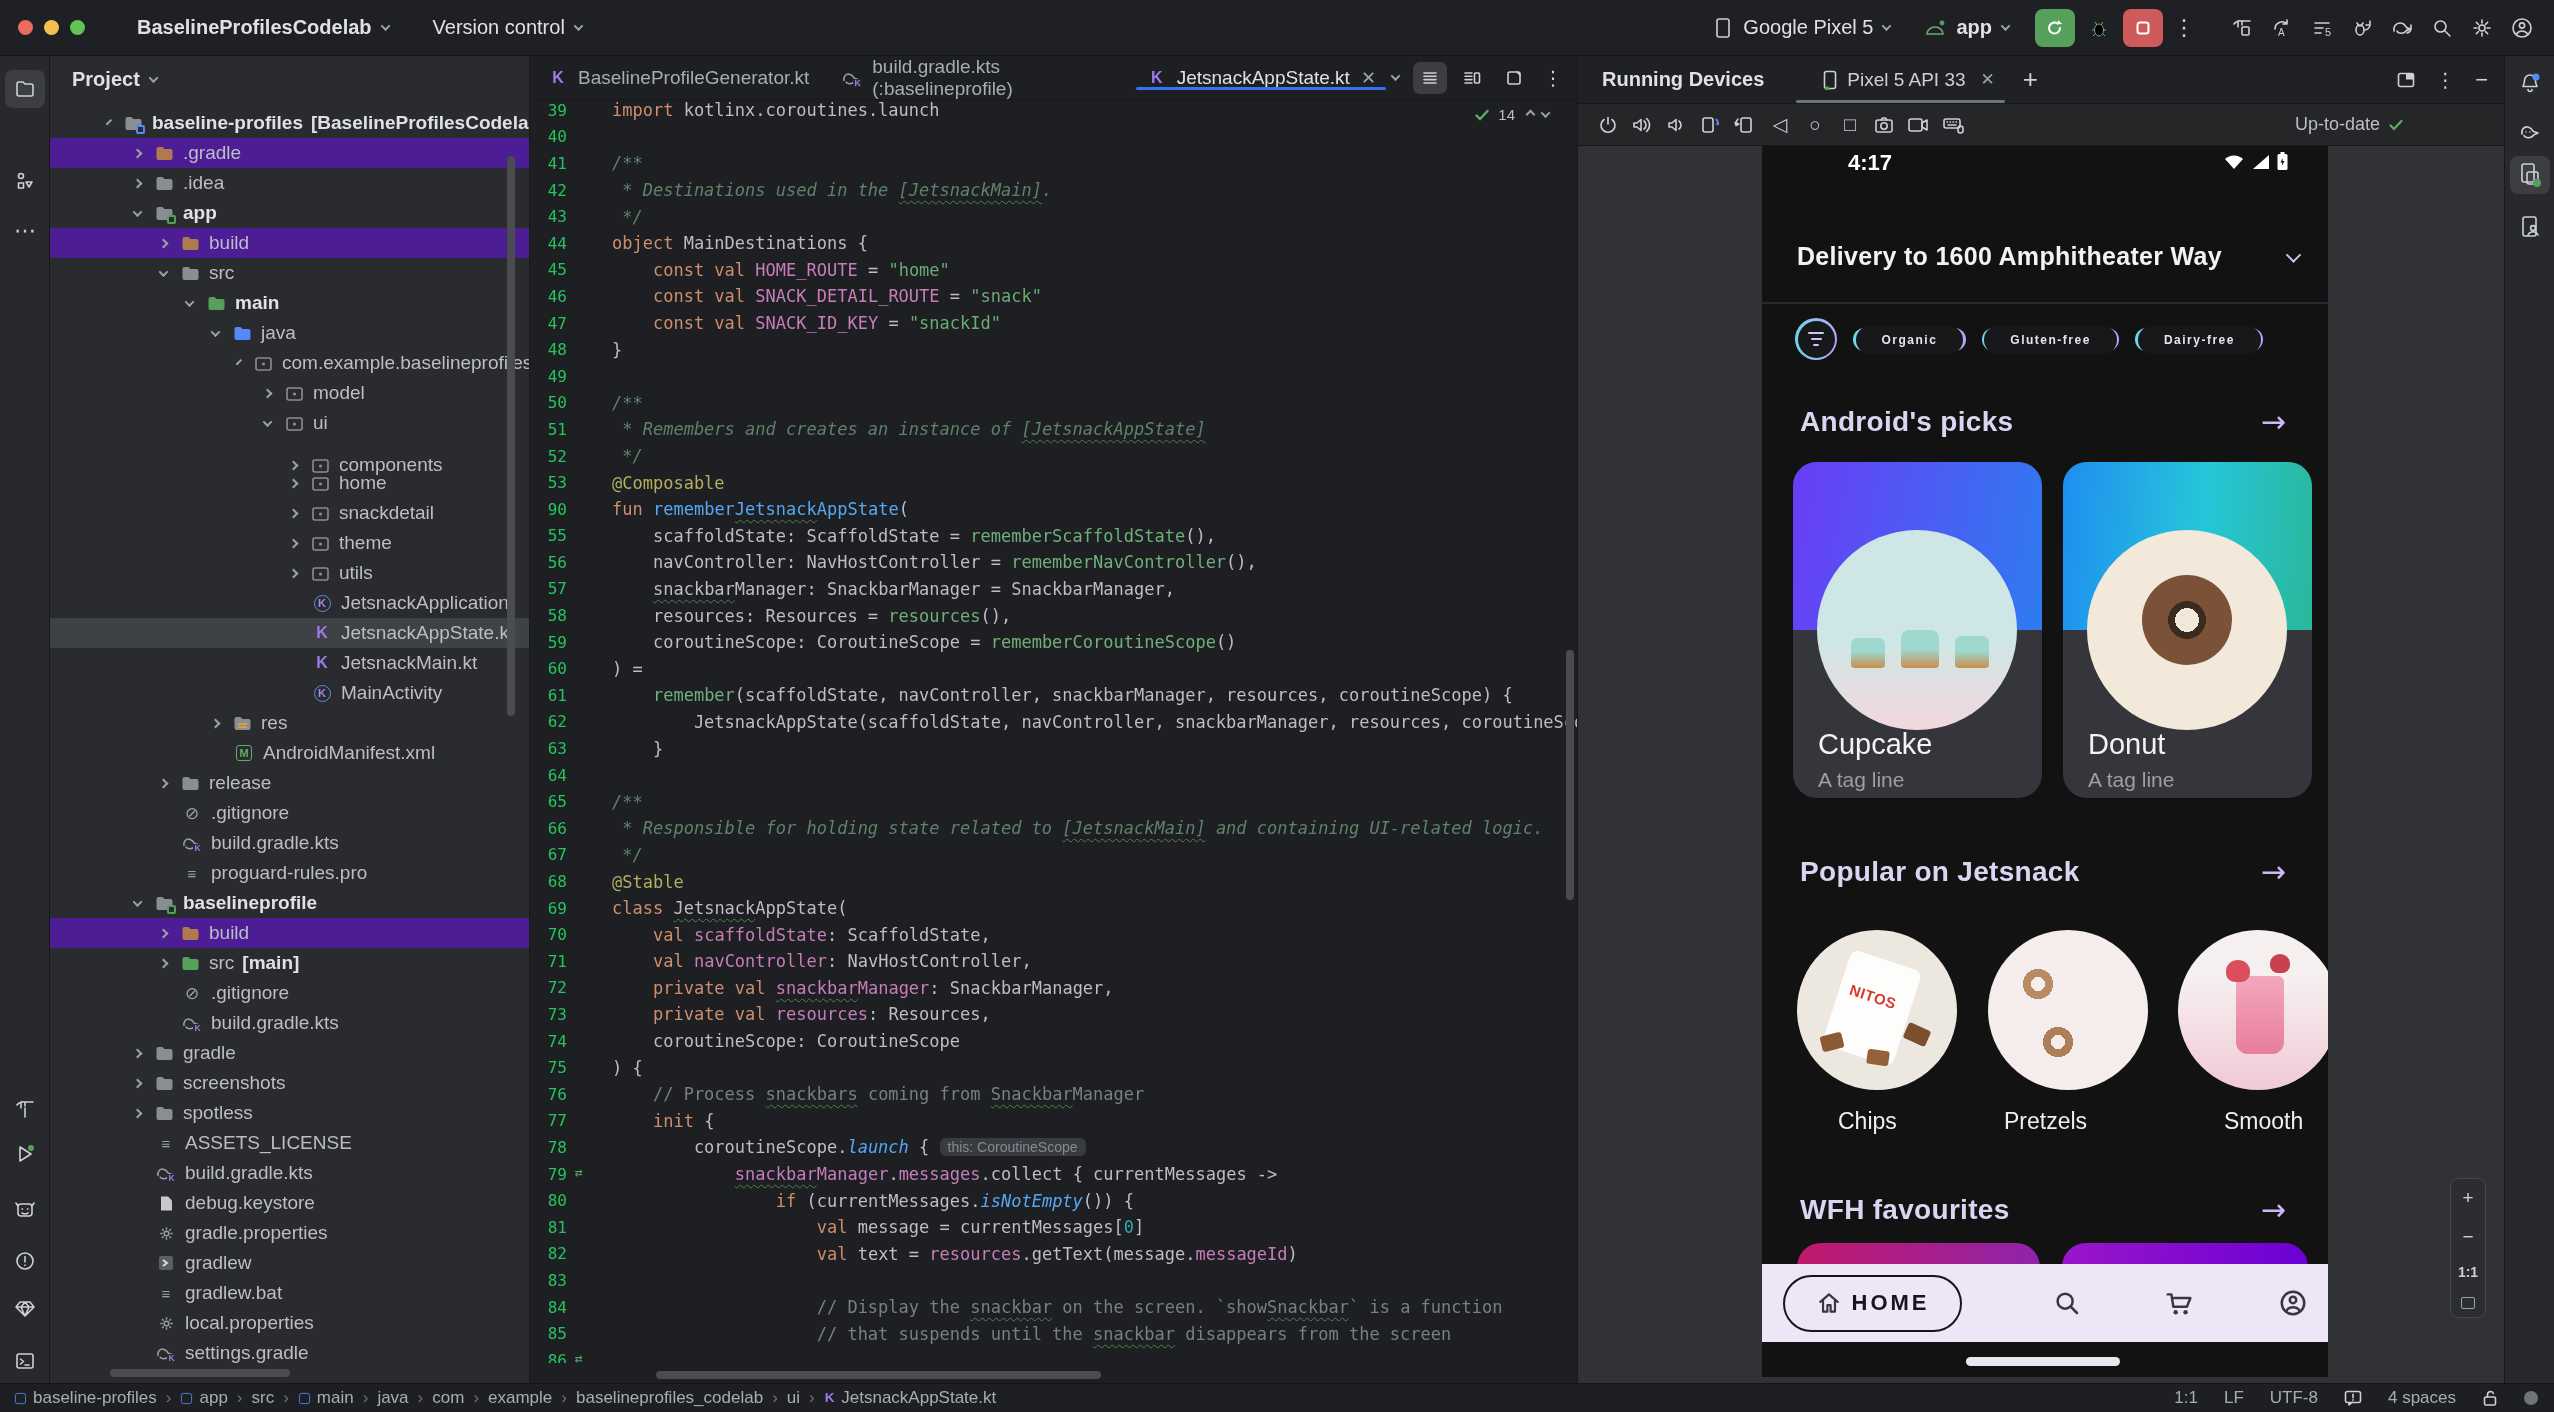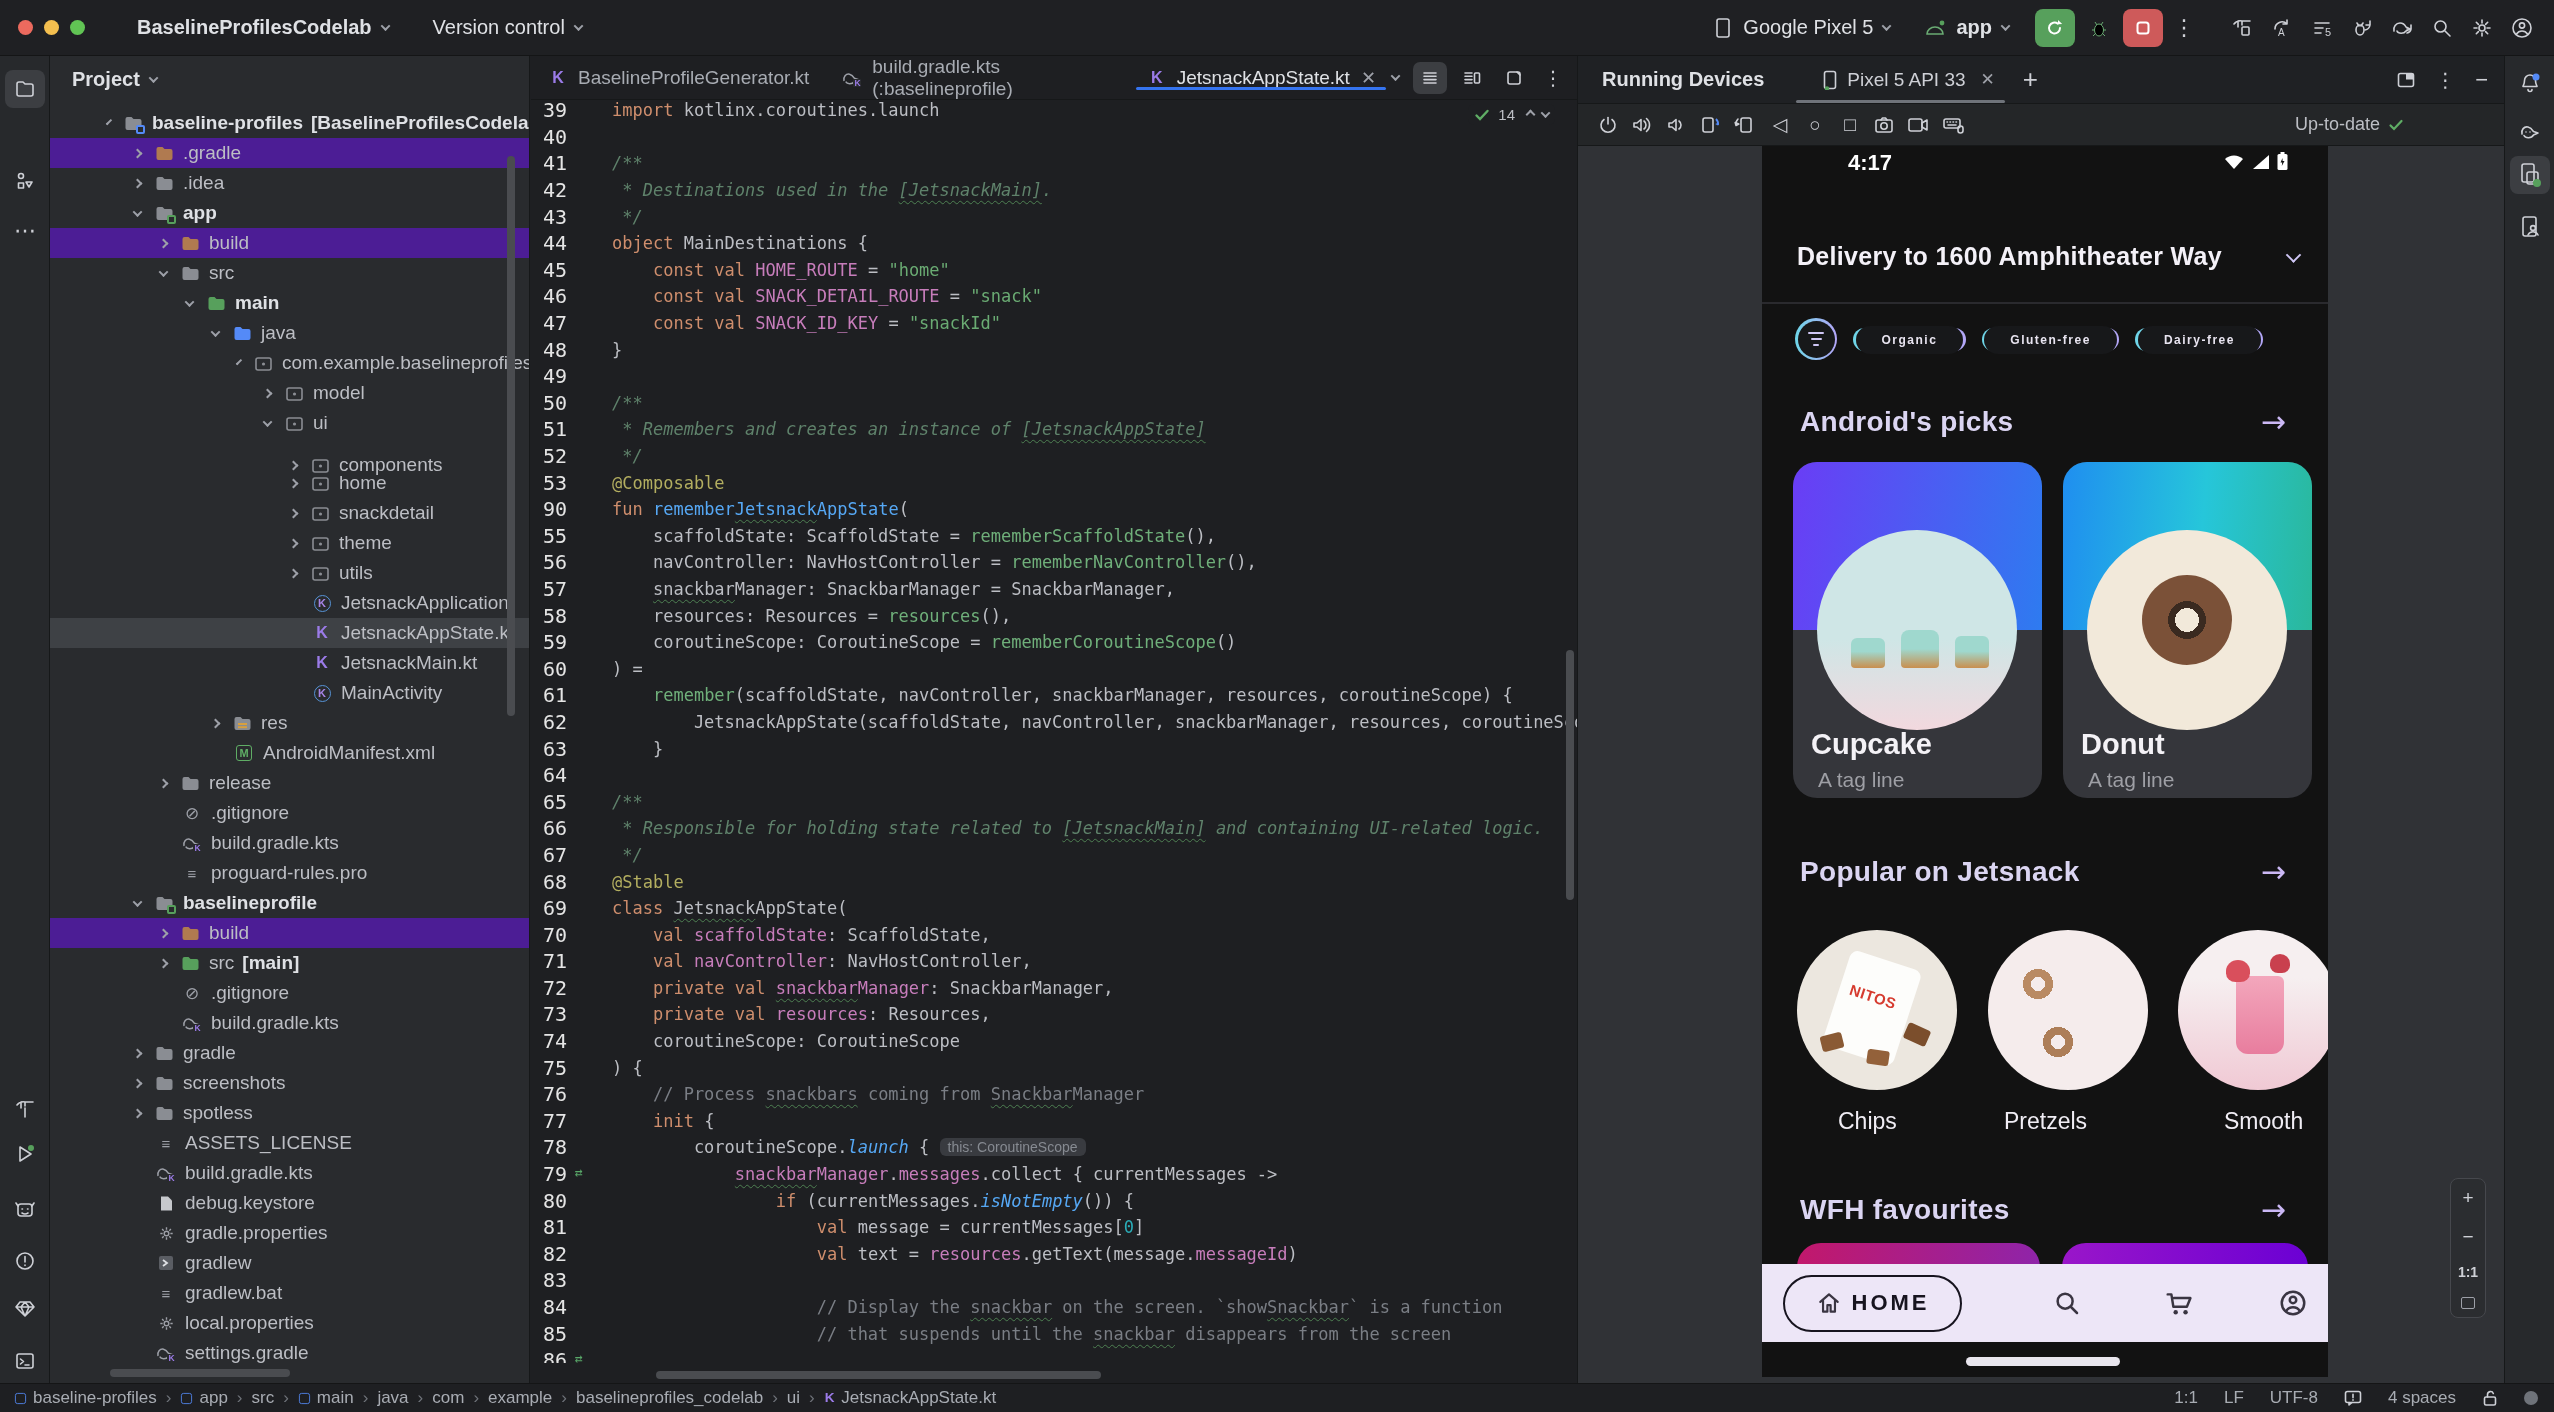--- a/index.html
+++ b/index.html
@@ -53,21 +53,21 @@
   .tab.active { color:#DFE1E5; }
   .tab.active::after { content:""; position:absolute; left:6px; right:6px; bottom:-1px; height:3px; background:#3574F0; border-radius:2px; }
   .tab .close { color:#9DA0A8; font-size:18px; margin-left:2px; }
   #tabtools { margin-left:auto; display:flex; align-items:center; gap:8px; padding-right:14px; }
   .ttbtn { width:34px; height:32px; border-radius:7px; display:flex; align-items:center; justify-content:center; color:#CED0D6; }
   .ttbtn.active { background:#3C3E42; }
 
   #code { position:absolute; left:0; top:41px; width:100%; height:1266px; overflow:hidden;
           font-family:"DejaVu Sans Mono", monospace; font-size:17px; }
   .cl { height:26.6px; display:flex; align-items:center; white-space:pre; position:relative; }
-  .ln { width:36px; text-align:right; color:#e5e5e5; flex:none; font-size:20px; }
+  .ln { width:36px; text-align:right; color:#22c55e; flex:none; font-size:16px; }
   .lt { margin-left:45px; }
   .gut { position:absolute; left:44px; top:4px; font-size:13px; color:#59A869; }
   .k { color:#CF8E6D; } .s { color:#6AAB73; } .d { color:#5F826B; font-style:italic; }
   .c { color:#7A7E85; } .a { color:#B3AE60; } .f { color:#56A8F5; }
   .g { color:#6FAF7A; } .p { color:#C77DBB; } .n { color:#2AACB8; }
   .t { color:#BCBEC4; } .fi { color:#56A8F5; font-style:italic; }
   .u { text-decoration:underline wavy #4E8052 1px; text-underline-offset:4px; }
   .inlay { display:inline-block; background:#393B40; color:#868A91; border-radius:6px; font-size:14px; font-family:"Liberation Sans",sans-serif; padding:1px 8px; transform:translateY(-1px); }
   #inspect { position:absolute; right:22px; top:48px; display:flex; align-items:center; gap:8px; font-size:15px; color:#BCBEC4; background:#1E1F22; padding:2px 6px; border-radius:6px; }
   #vscroll-ed { right:3px; top:594px; height:250px; }
@@ -95,21 +95,21 @@
   .gwrap { background:linear-gradient(90deg,#6ED6E8,#B4A6F8); border-radius:999px; padding:2.5px; flex:none; }
   .chip { background:#17181A; border-radius:999px; padding:7px 26px; font-size:12px; letter-spacing:1.5px; font-weight:bold; color:#E8E4F0; white-space:nowrap;margin-top:33px; }
   .fcirc { width:37px; height:37px; border-radius:50%; background:#17181A; display:flex; flex-direction:column; gap:4px; align-items:center; justify-content:center; }
   .fcirc i { display:block; height:2px; background:#CFC6F5; border-radius:2px; }
   .shead { position:absolute; left:38px; right:20px; display:flex; align-items:center; }
   .shead .htxt { font-size:28px; font-weight:bold; color:#DBD5F2; letter-spacing:.3px; }
   .arrow { margin-left:auto; margin-right:22px; color:#CBB8F5; font-size:30px; font-family:"DejaVu Sans",sans-serif; }
   .snackcard { position:absolute; width:249px; height:336px; border-radius:24px; background:#35363B; overflow:hidden; }
   .snackcard .img { position:absolute; left:0; top:0; width:100%; height:168px; }
   .snackcard .circ { position:absolute; left:24px; top:68px; width:200px; height:200px; border-radius:50%; }
-  .snackcard .nm { position:absolute; left:18px; top:266px; font-size:29px; font-weight:bold; color:#F4F2F6; }
+  .snackcard .nm { position:absolute; left:25px; top:266px; font-size:29px; font-weight:normal; color:#F4F2F6; }
   .snackcard .tg { position:absolute; left:25px; top:306px; font-size:21px; color:#9E9FA5; }
   .popcirc { position:absolute; width:160px; height:160px; border-radius:50%; }
   .poplab { position:absolute; font-size:23px; color:#F0EDF4; }
   .wfhcard { position:absolute; top:1097px; height:60px; border-radius:24px 24px 0 0; }
   #pnav { position:absolute; left:0; top:1118px; width:100%; height:78px; background:#EDE6F7; display:flex; align-items:center; }
   #homepill { margin-left:21px; width:179px; height:57px; border:2.5px solid #17141F; border-radius:999px; display:flex; align-items:center; justify-content:center; gap:10px; color:#17141F; font-size:22px; font-weight:bold; letter-spacing:3px; }
   .nicon { stroke:#3A3542; fill:none; stroke-width:2; stroke-linecap:round; stroke-linejoin:round; }
   #pindic { position:absolute; left:204px; top:1211px; width:154px; height:9px; border-radius:5px; background:#E9E6EE; }
 
   

